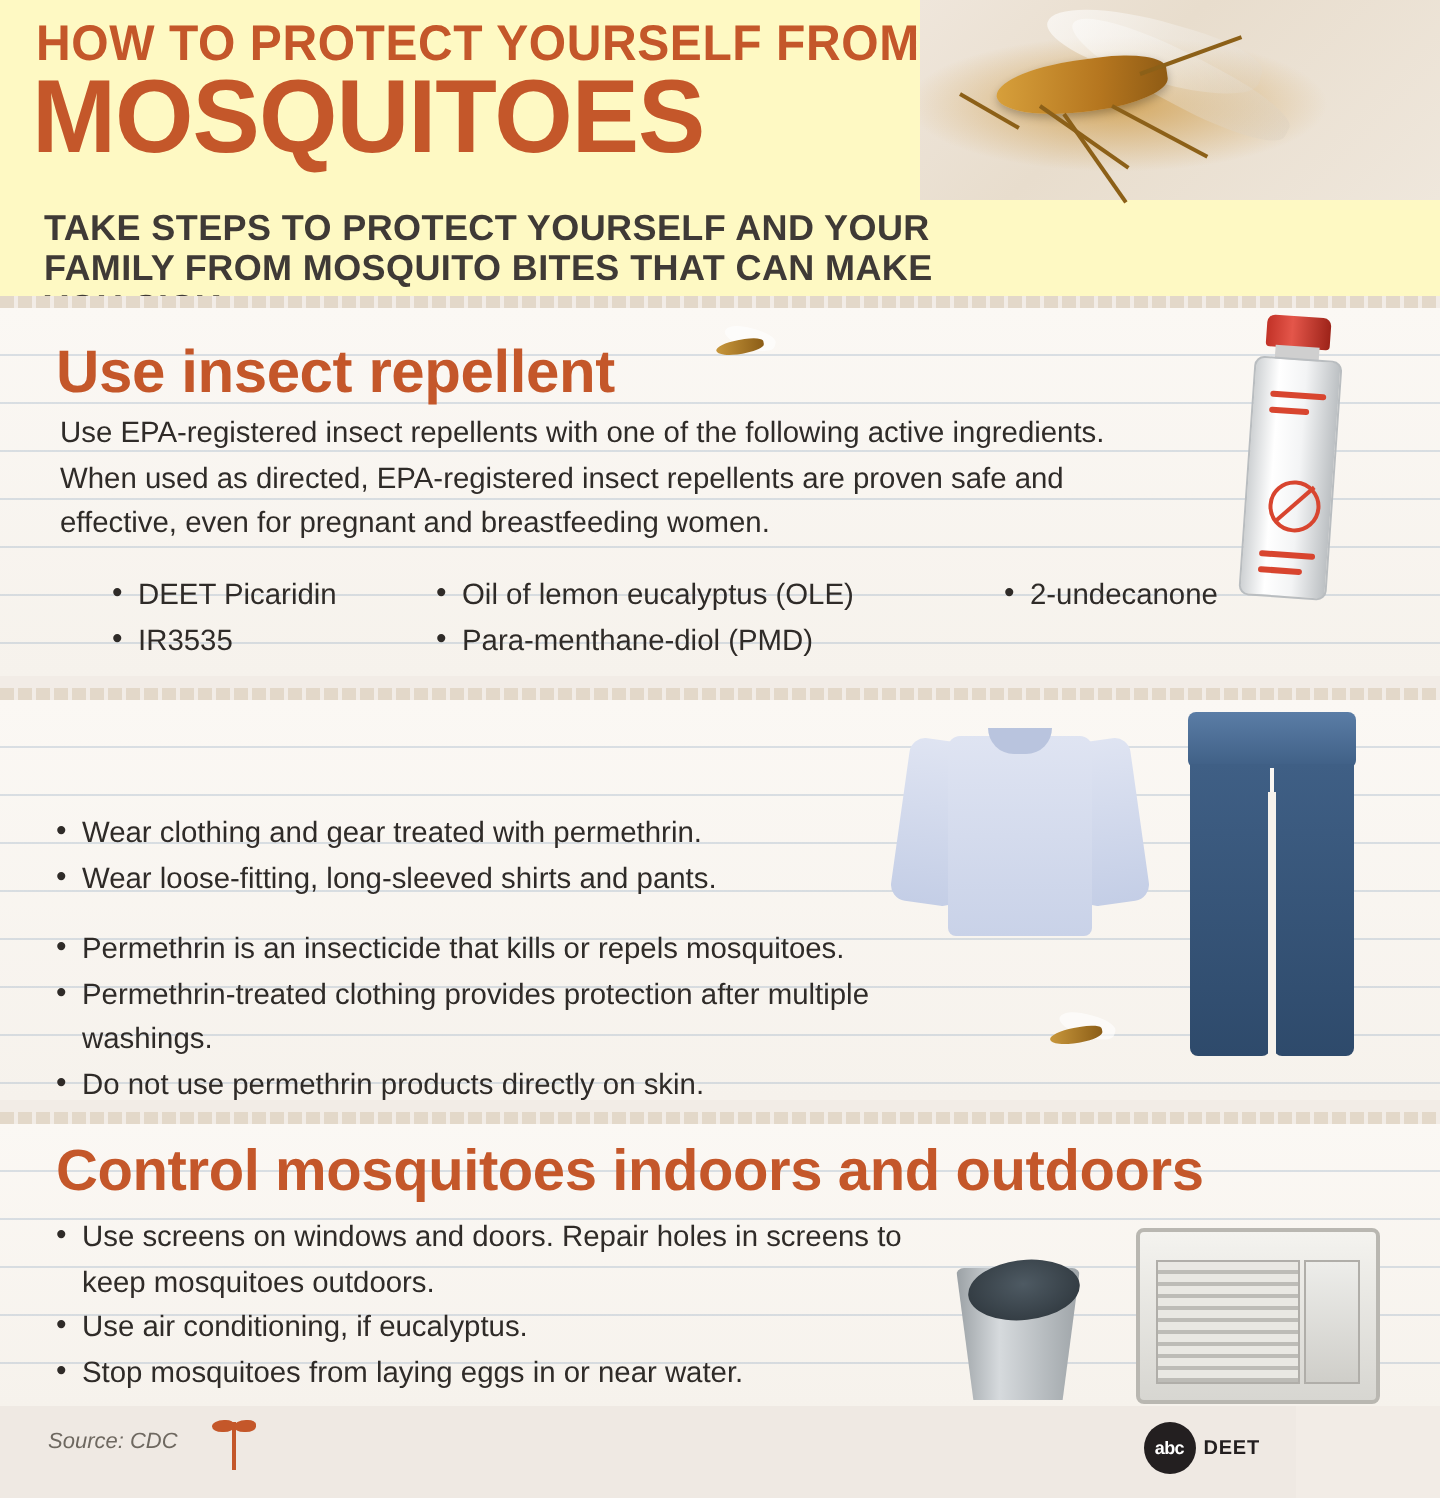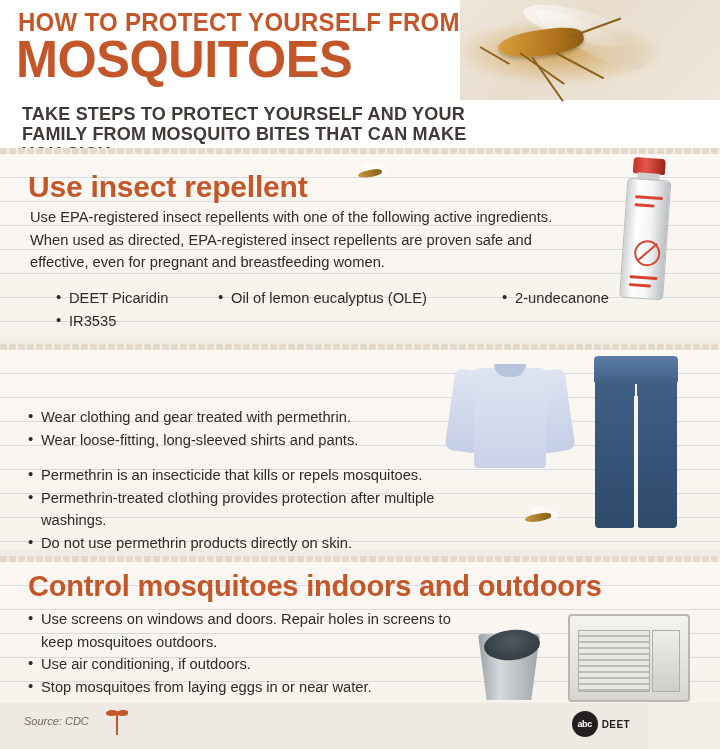--- a/index.html
+++ b/index.html
@@ -47,21 +47,21 @@
   .torn-top {
     -webkit-mask-image: repeating-linear-gradient(to right, #000 0 7px, transparent 7px 9px);
   }
 
   
   .header {
     position: absolute;
     top: 0; left: 0;
     width: 720px;
     height: 148px;
-    background: #ffffff;
+    background: #fef9c3;
     overflow: hidden;
   }
   .header-photo {
     position: absolute;
     right: 0; top: 0;
     width: 260px;
     height: 100px;
     background:
       radial-gradient(ellipse at 38% 52%, rgba(205,150,60,0.75) 0%, rgba(205,150,60,0) 46%),
       linear-gradient(135deg, #efe6db 0%, #e8ddcd 40%, #efe7dc 100%);
@@ -410,20 +410,21 @@
 
     <div class="section-title" style="left:28px; top:22px; font-size:30px;">Use insect repellent</div>
     <div class="body-text" style="left:30px; top:58px; width:556px;">Use EPA-registered insect repellents with one of the following active ingredients. When used as directed, EPA-registered insect repellents are proven safe and effective, even for pregnant and breastfeeding women.</div>
 
     <ul class="bullets" style="left:56px; top:139px;">
       <li>DEET Picaridin</li>
       <li>IR3535</li>
     </ul>
     <ul class="bullets" style="left:218px; top:139px;">
       <li>Oil of lemon eucalyptus (OLE)</li>
+      <li>Para-menthane-diol (PMD)</li>
     </ul>
     <ul class="bullets" style="left:502px; top:139px;">
       <li>2-undecanone</li>
     </ul>
   </div>
 
   <div class="spray-can" style="top:158px;">
     <div class="cap"></div>
     <div class="neck"></div>
     <div class="body">
@@ -476,21 +477,21 @@
   </div>
 
   <div class="section" style="top:556px; height:147px;">
     <div class="torn-top" style="top:0;"></div>
     <div class="paper-band" style="top:6px; height:141px;"></div>
 
     <div class="section-title" style="left:28px; top:14px; font-size:29px;">Control mosquitoes indoors and outdoors</div>
 
     <ul class="bullets" style="left:28px; top:52px; width:430px;">
       <li>Use screens on windows and doors. Repair holes in screens to keep mosquitoes outdoors.</li>
-      <li>Use air conditioning, if outdoors.</li>
+      <li>Use air conditioning, if eucalyptus.</li>
       <li>Stop mosquitoes from laying eggs in or near water.</li>
     </ul>
   </div>
 
   <div class="bucket">
     <div class="pail"></div>
     <div class="water"></div>
   </div>
 
   <div class="ac-unit">

